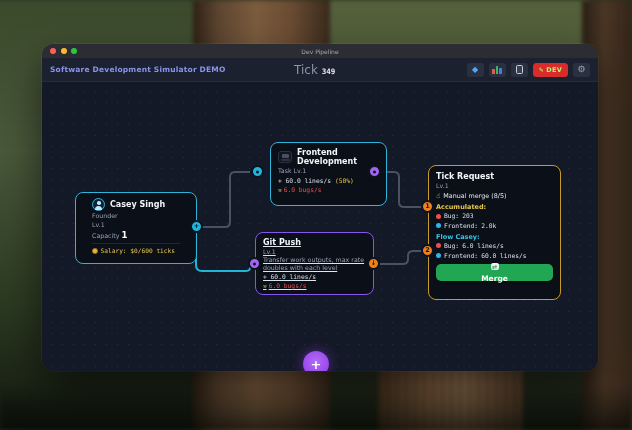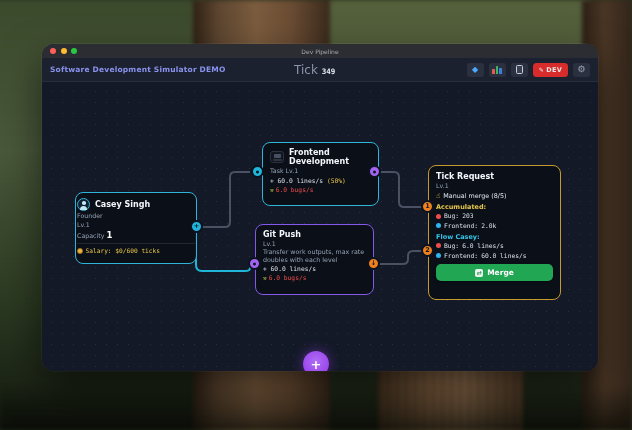--- a/index.html
+++ b/index.html
@@ -43,35 +43,35 @@
   .toolbar { margin-left:auto; display:flex; align-items:center; gap:5px; }
   .tbtn { width:17px; height:14px; border-radius:3px; background:#2a3040;
     display:flex; align-items:center; justify-content:center; }
   .gem { color:#4aa8ff; font-size:8px; line-height:1; }
   .chart-icon { display:flex; align-items:flex-end; gap:1px; height:8px; }
   .chart-icon i { display:block; width:2.5px; border-radius:.5px; }
   .bar-r { height:5px; background:#e05d4b; } .bar-g { height:8px; background:#39b865; } .bar-b { height:6px; background:#3f7fd6; }
   .clip-icon { width:7px; height:9px; border:1px solid #c9cfd8; border-radius:1.5px; position:relative; background:#3a4150;}
   .clip-icon::before { content:""; position:absolute; left:1.5px; top:-1.5px; width:2.5px; height:1.5px; background:#c9cfd8; border-radius:.5px;}
   .dev-btn { height:14px; padding:0 6px; border-radius:3.5px; background:var(--dev-red);
-    display:flex; align-items:center; gap:2.5px; color:#e5e5e5; }
+    display:flex; align-items:center; gap:2.5px; color:#bef264; }
   .dev-btn .pencil { font-size:6px; line-height:1; }
   .dev-btn .dev-label { font-size:6.5px; font-weight:bold; letter-spacing:.3px; }
   .gear { color:#98a2b3; font-size:9px; line-height:1; }
 
   
   .canvas { position:absolute; left:0; top:38px; width:556px; height:289px; background:#141927;
     background-image:radial-gradient(rgba(125,140,175,.20) .9px, transparent 1px);
     background-size:11px 11px; background-position:4px 4px; }
   .edges { position:absolute; inset:0; pointer-events:none; }
 
   .node { position:absolute; background:rgba(11,15,23,.93); border-radius:8px; color:#dde5ef; }
-  .node-founder { left:33px; top:110px; width:122px; height:72px; border:1.5px solid var(--founder-accent); padding:5px 1px; }
-  .node-frontend { left:220px; top:60px; width:117px; height:64px; border:1.5px solid var(--frontend-accent); padding:5px 7px; }
-  .node-git { left:213px; top:142px; width:119px; height:71px; border:1.5px solid var(--git-accent); padding:5px 7px; }
+  .node-founder { left:33px; top:110px; width:122px; height:72px; border:1.5px solid var(--founder-accent); padding:5px 16px; }
+  .node-frontend { left:228px; top:60px; width:117px; height:64px; border:1.5px solid var(--frontend-accent); padding:5px 7px; }
+  .node-git { left:213px; top:150px; width:119px; height:63px; border:1.5px solid var(--git-accent); padding:5px 7px;text-decoration:underline; }
   .node-pr { left:386px; top:83px; width:133px; height:135px; border:1.5px solid var(--pr-accent); padding:6px 7px; }
 
   .hdr-row { display:flex; align-items:center; gap:5px; }
   .node-title { font-size:8px; font-weight:bold; color:#f2f6fb; line-height:1.15; }
   .muted { font-size:6.3px; color:#93a2b4; line-height:1.45; }
   .stat { font-size:6.3px; color:#d9e2ec; font-family:"DejaVu Sans Mono",monospace; line-height:1.5; }
   .pct { color:var(--accent-yellow); }
   .bugs { color:var(--bug-red); font-family:"DejaVu Sans Mono",monospace; font-size:6.3px; line-height:1.5; }
   .wrench { color:#c2cf4e; font-size:6px; margin-right:2px; }
 
@@ -92,21 +92,21 @@
 
   
   .manual-row { display:flex; align-items:center; gap:3px; margin-top:2px; font-size:6.4px; color:#dfe7f0;}
   .hand { color:var(--accent-yellow); font-size:7px; }
   .sec-label { font-size:6.5px; font-weight:bold; margin-top:3px; }
   .sec-acc { color:var(--accent-yellow); } .sec-flow { color:var(--flow-cyan); }
   .res-row { display:flex; align-items:center; gap:3px; font-size:6.3px; font-family:"DejaVu Sans Mono",monospace; color:#d9e2ec; line-height:1.5;}
   .dot { width:5px; height:5px; border-radius:50%; flex:none; }
   .dot-red { background:var(--bug-red); } .dot-blue { background:var(--frontend-blue); }
   .merge-btn { margin-top:4px; width:100%; height:17px; border-radius:5px; background:var(--merge-green);
-    display:flex; align-items:center; justify-content:center; gap:4px; box-shadow:0 1px 3px rgba(0,0,0,.4);}
+    display:flex; align-items:center; justify-content:center; gap:4px; box-shadow:0 1px 3px rgba(0,0,0,.4);flex-direction:column;}
   .merge-btn .m-icon { width:8px; height:8px; border-radius:2px; background:#eaf6ee; color:#17833f;
     font-size:6px; display:flex; align-items:center; justify-content:center; }
   .merge-btn .m-label { font-size:7.5px; font-weight:bold; color:#fff; }
 
   
   .port { position:absolute; width:13px; height:13px; border-radius:50%; border:2px solid #0d1320;
     display:flex; align-items:center; justify-content:center; font-size:6.5px; font-weight:bold; color:#101826; line-height:1;}
   .port-cyan { background:var(--port-cyan); } .port-purple { background:var(--port-purple); } .port-orange { background:var(--port-orange); }
 
   .fab { position:absolute; left:261px; top:269px; width:26px; height:26px; border-radius:50%;

